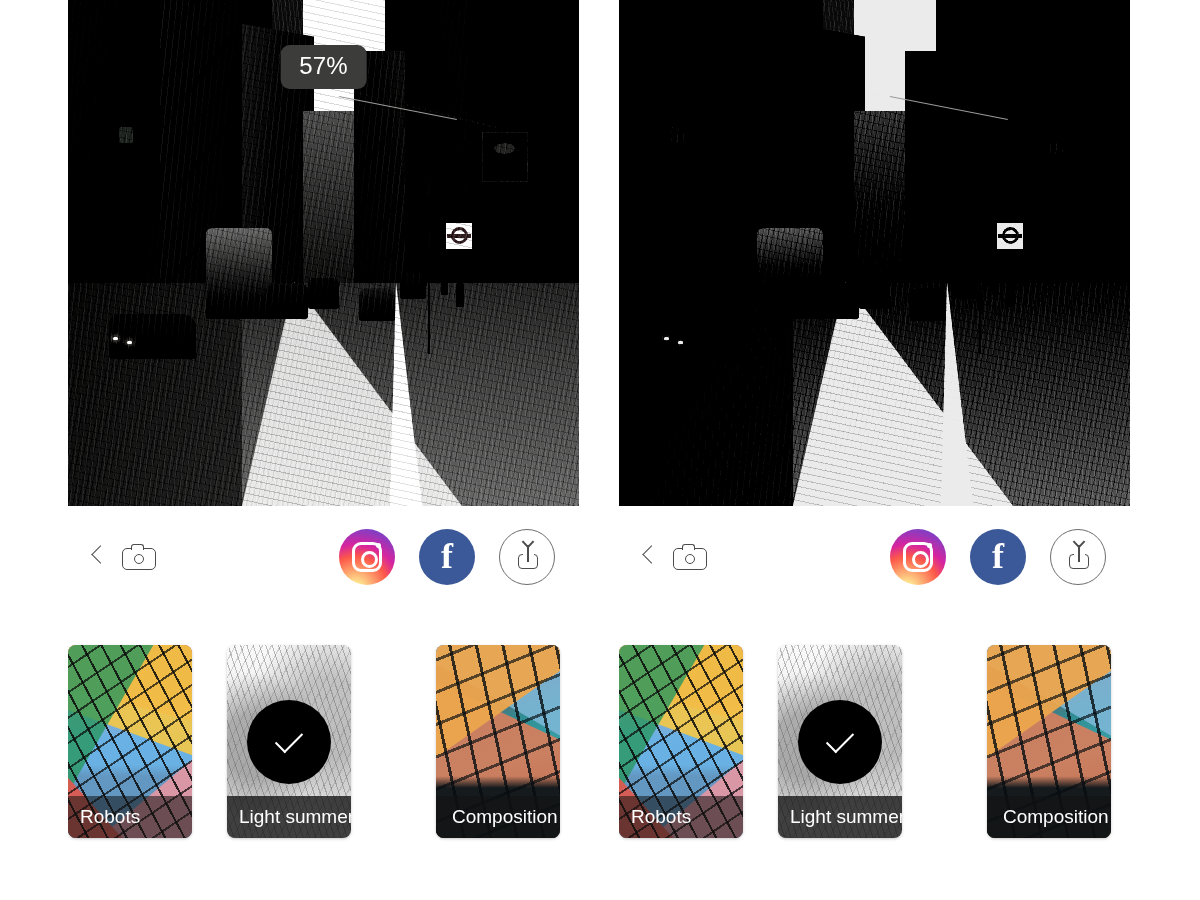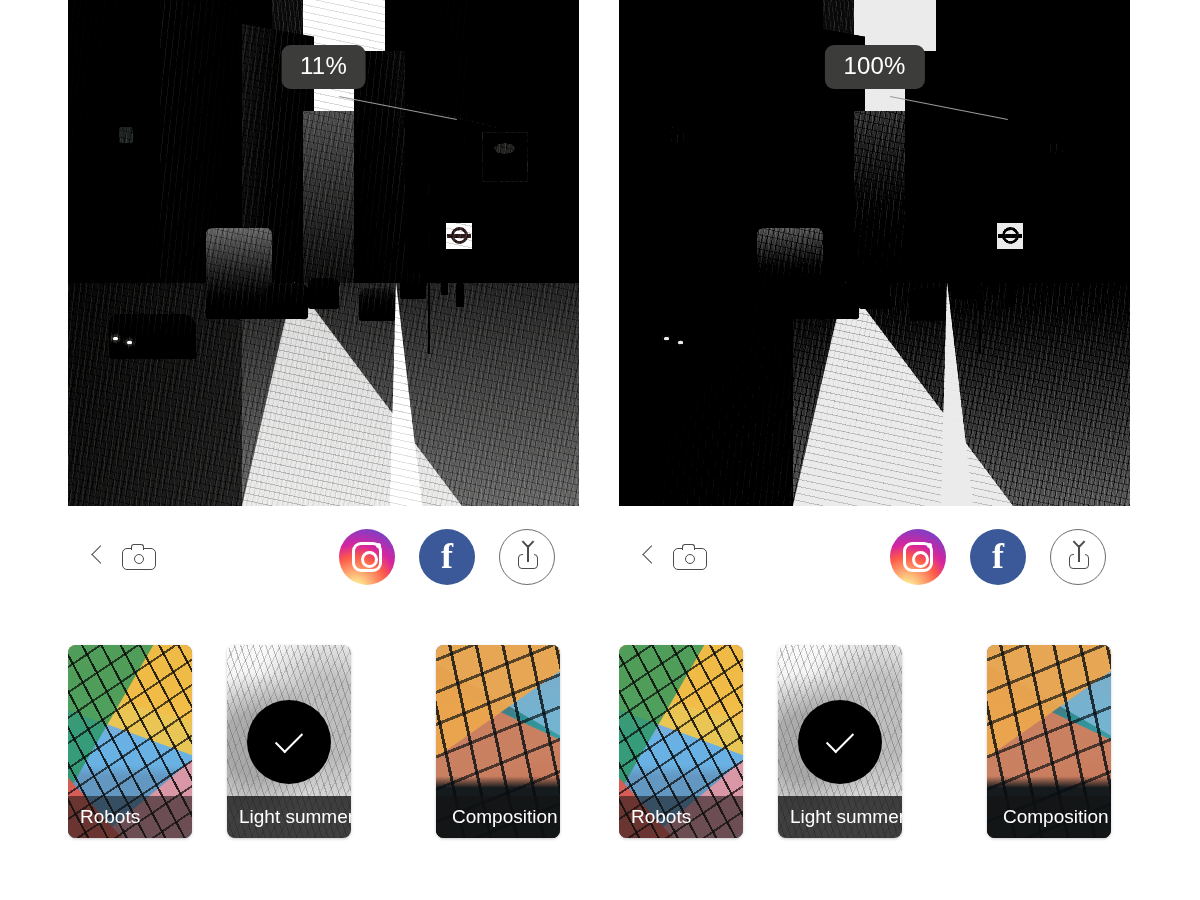--- a/index.html
+++ b/index.html
@@ -373,21 +373,21 @@
         <div class="pole" style="left:70.5%;top:36%;width:2px;height:34%"></div>
         <div class="pole" style="left:63%;top:20%;width:2px;height:32%"></div>
         <div class="wire" style="left:56%;top:18%;width:150px;transform:rotate(14deg)"></div>
 
         <div class="hatch"></div>
         <div class="hatch2"></div>
         <div class="grain"></div>
       </div>
 
       <div class="badgeLeader"></div>
-      <div class="badge">11%</div>
+      <div class="badge">57%</div>
     </div>
 
     <div class="actionbar">
       <div class="leftTools">
         <div class="chevBack"></div>
         <div class="camIcon">
           <div class="camBody"></div>
             <div class="camBump"></div>
             <div class="camLens"></div>
         </div>
@@ -469,21 +469,20 @@
         <div class="pole" style="left:70.5%;top:36%;width:2px;height:34%"></div>
         <div class="pole" style="left:63%;top:20%;width:2px;height:32%"></div>
         <div class="wire" style="left:56%;top:18%;width:150px;transform:rotate(14deg)"></div>
 
         <div class="hatch"></div>
         <div class="hatch2"></div>
         <div class="grain"></div>
       </div>
 
       <div class="badgeLeader"></div>
-      <div class="badge">100%</div>
     </div>
 
     <div class="actionbar">
       <div class="leftTools">
         <div class="chevBack"></div>
         <div class="camIcon">
           <div class="camBody"></div>
             <div class="camBump"></div>
             <div class="camLens"></div>
         </div>

